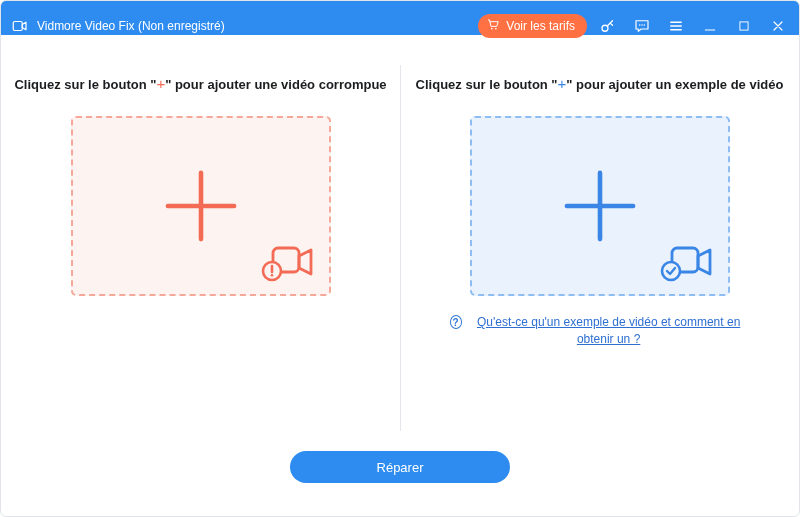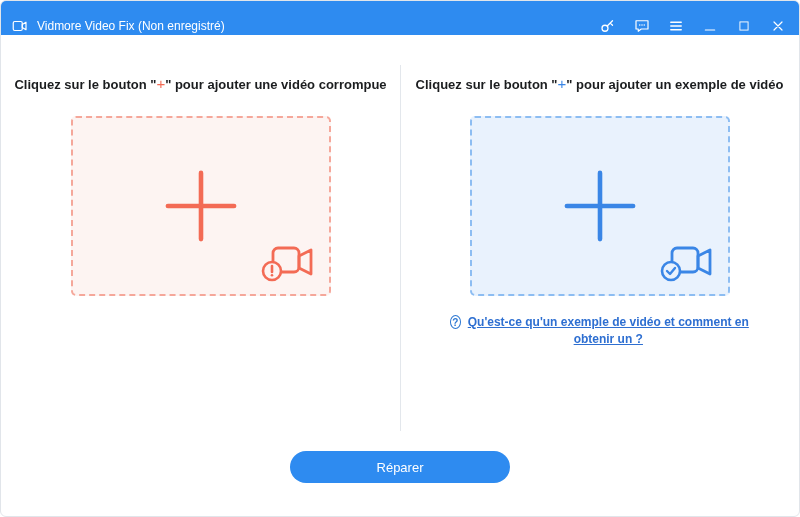--- a/index.html
+++ b/index.html
@@ -121,21 +121,21 @@
   .help-link .q {
     width: 14px; height: 14px; border-radius: 50%;
     border: 1.5px solid #2e78d2; color: #2e78d2;
     font-size: 10px; font-weight: 700;
     display: flex; align-items: center; justify-content: center;
     margin-top: 1px;
   }
   .help-link a {
     color: #2e6fd1;
     font-size: 12px;
-    font-weight: 700;
+    font-weight: 400;
     text-decoration: underline;
     text-align: center;
     line-height: 1.4;
     cursor: pointer;
   }
 
   
   .footer {
     height: 66px;
     display: flex;
@@ -161,20 +161,30 @@
 <div class="titlebar">
   <span class="app-icon">
     <svg width="18" height="18" viewBox="0 0 24 24" fill="none">
       <rect x="3" y="6" width="12" height="12" rx="2" stroke="#fff" stroke-width="1.6"></rect>
       <path d="M15 10l5-3v10l-5-3z" stroke="#fff" stroke-width="1.6" stroke-linejoin="round"></path>
     </svg>
   </span>
   <span>Vidmore Video Fix (Non enregistré)</span>
   <span class="spacer"></span>
 
+  <div class="pricing-btn">
+    <span>
+      <svg width="14" height="14" viewBox="0 0 24 24" fill="none">
+        <path d="M4 5h2l2.5 11h10L21 8H7" stroke="#fff" stroke-width="1.7" stroke-linecap="round" stroke-linejoin="round"></path>
+        <circle cx="10" cy="20" r="1.4" fill="#fff"></circle>
+        <circle cx="17" cy="20" r="1.4" fill="#fff"></circle>
+      </svg>
+    </span>
+    <span>Voir les tarifs</span>
+  </div>
 
   <span class="title-ico">
     <svg width="18" height="18" viewBox="0 0 24 24" fill="none">
       <circle cx="8" cy="15" r="4" stroke="#fff" stroke-width="1.7"></circle>
       <path d="M11 12l7-7M15 8l3 3" stroke="#fff" stroke-width="1.7" stroke-linecap="round"></path>
     </svg>
   </span>
   <span class="title-ico">
     <svg width="18" height="18" viewBox="0 0 24 24" fill="none">
       <path d="M4 5h16v11H11l-4 3v-3H4z" stroke="#fff" stroke-width="1.6" stroke-linejoin="round"></path>

